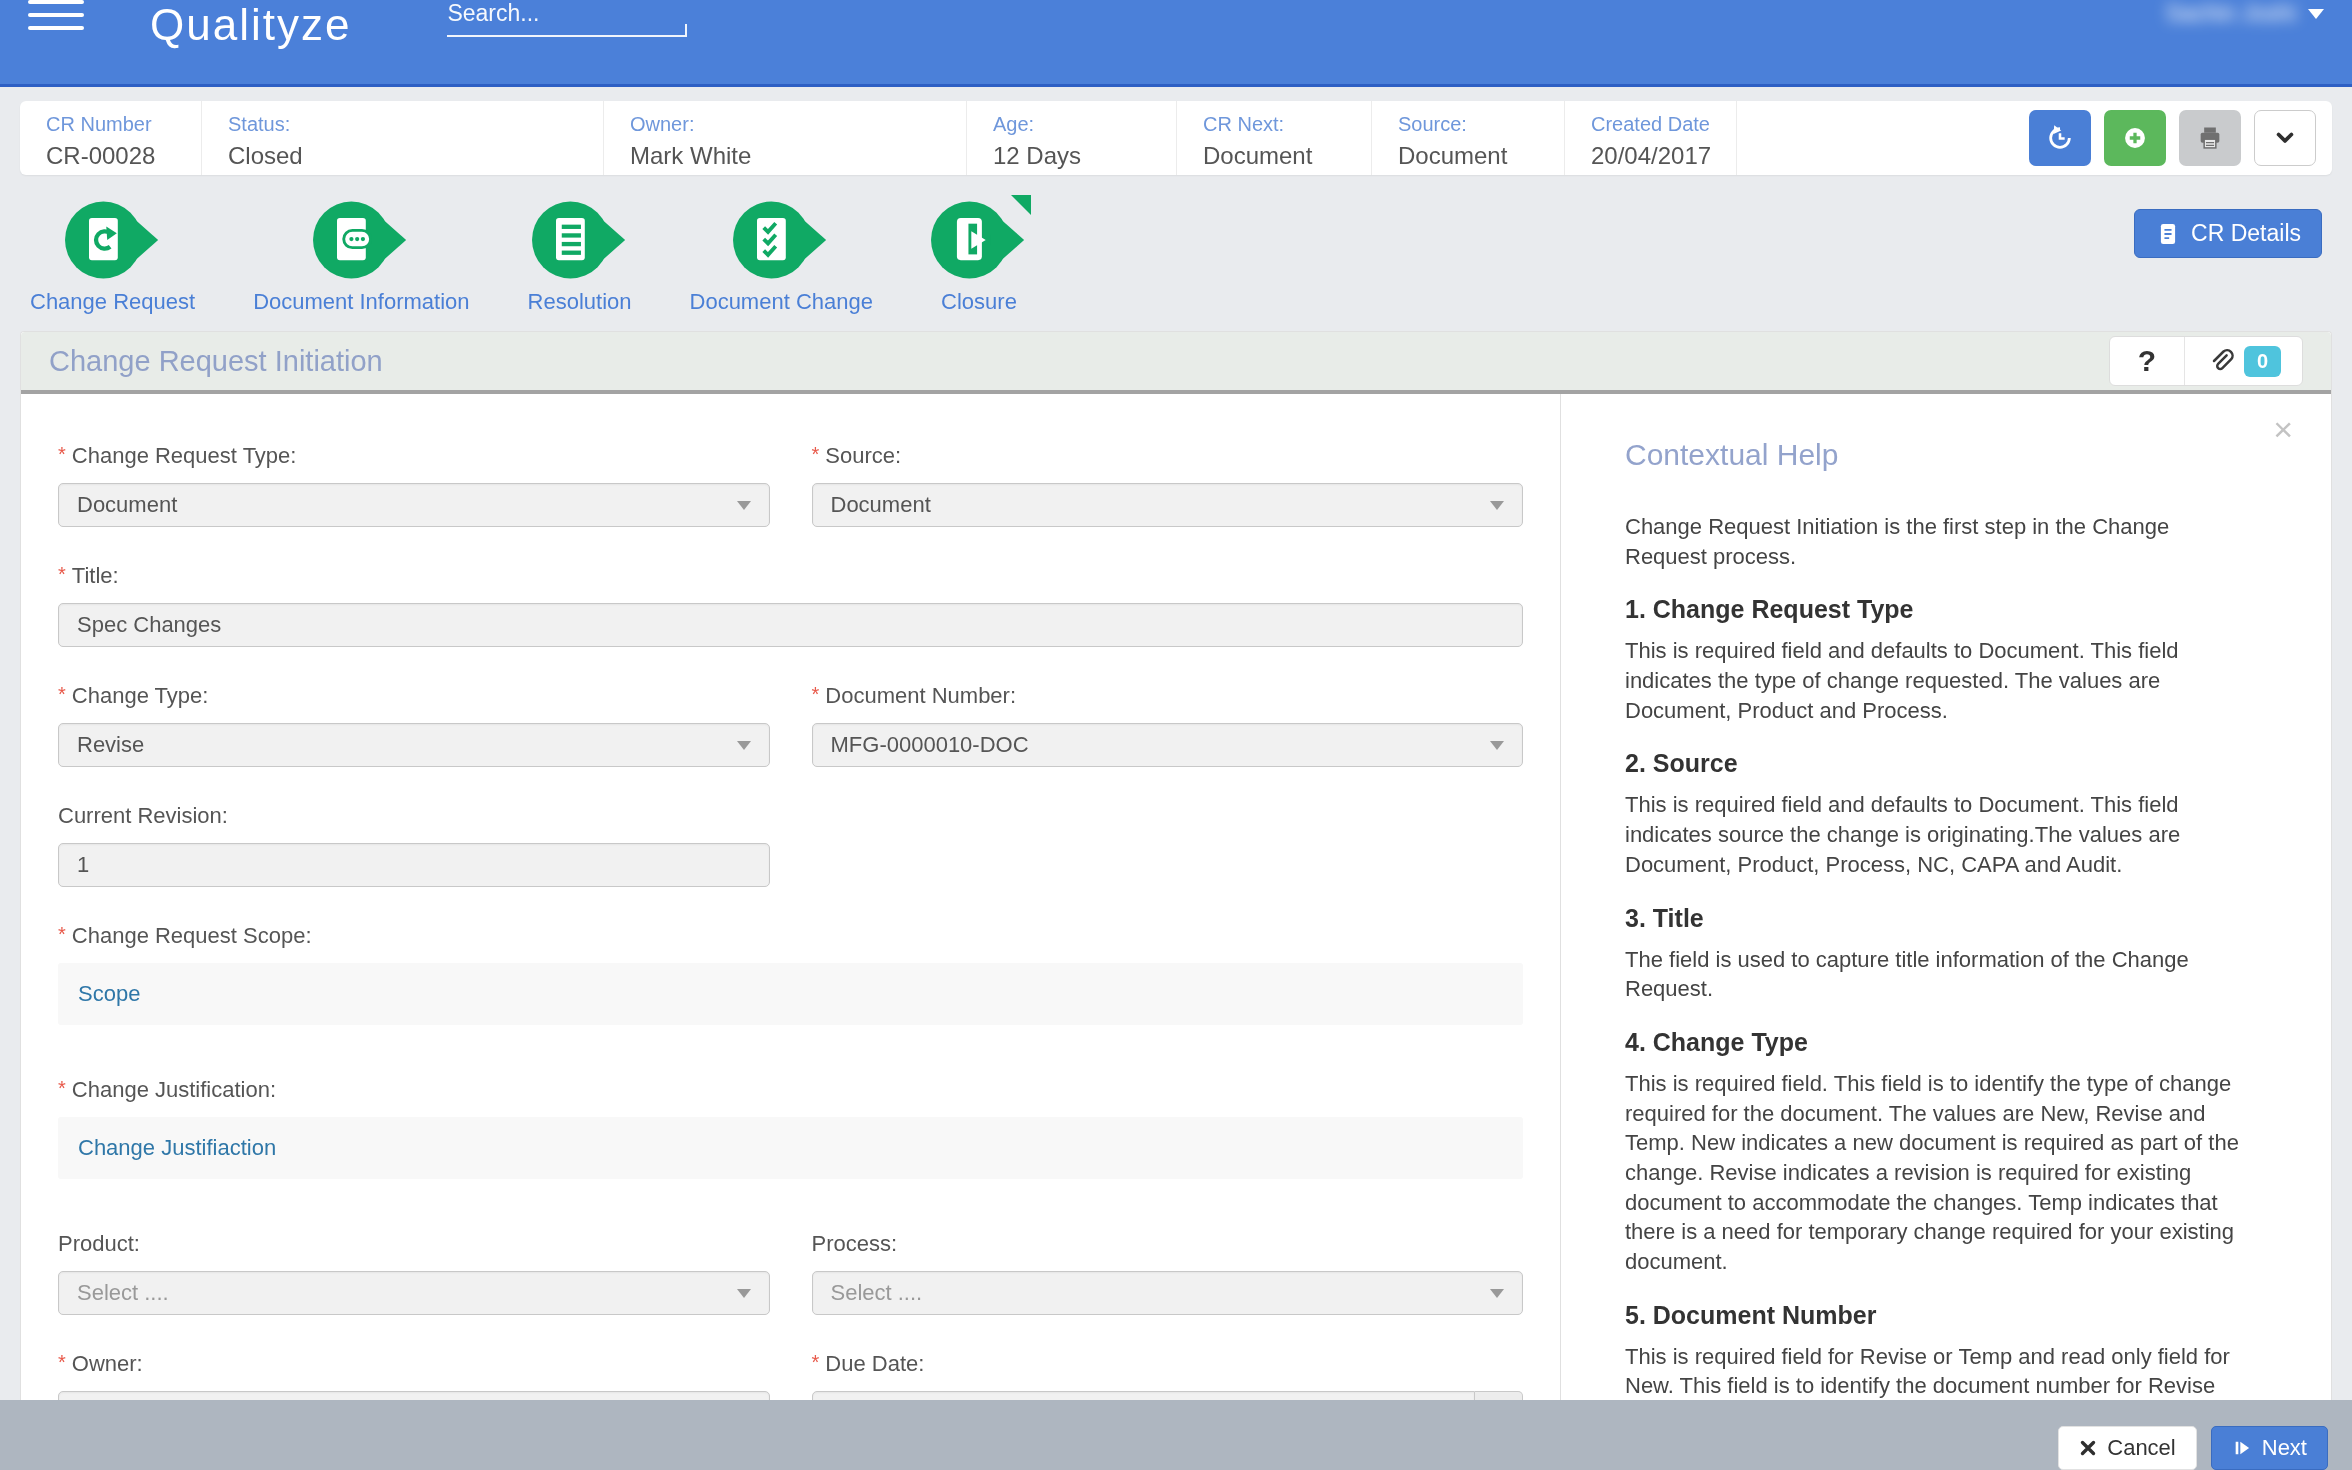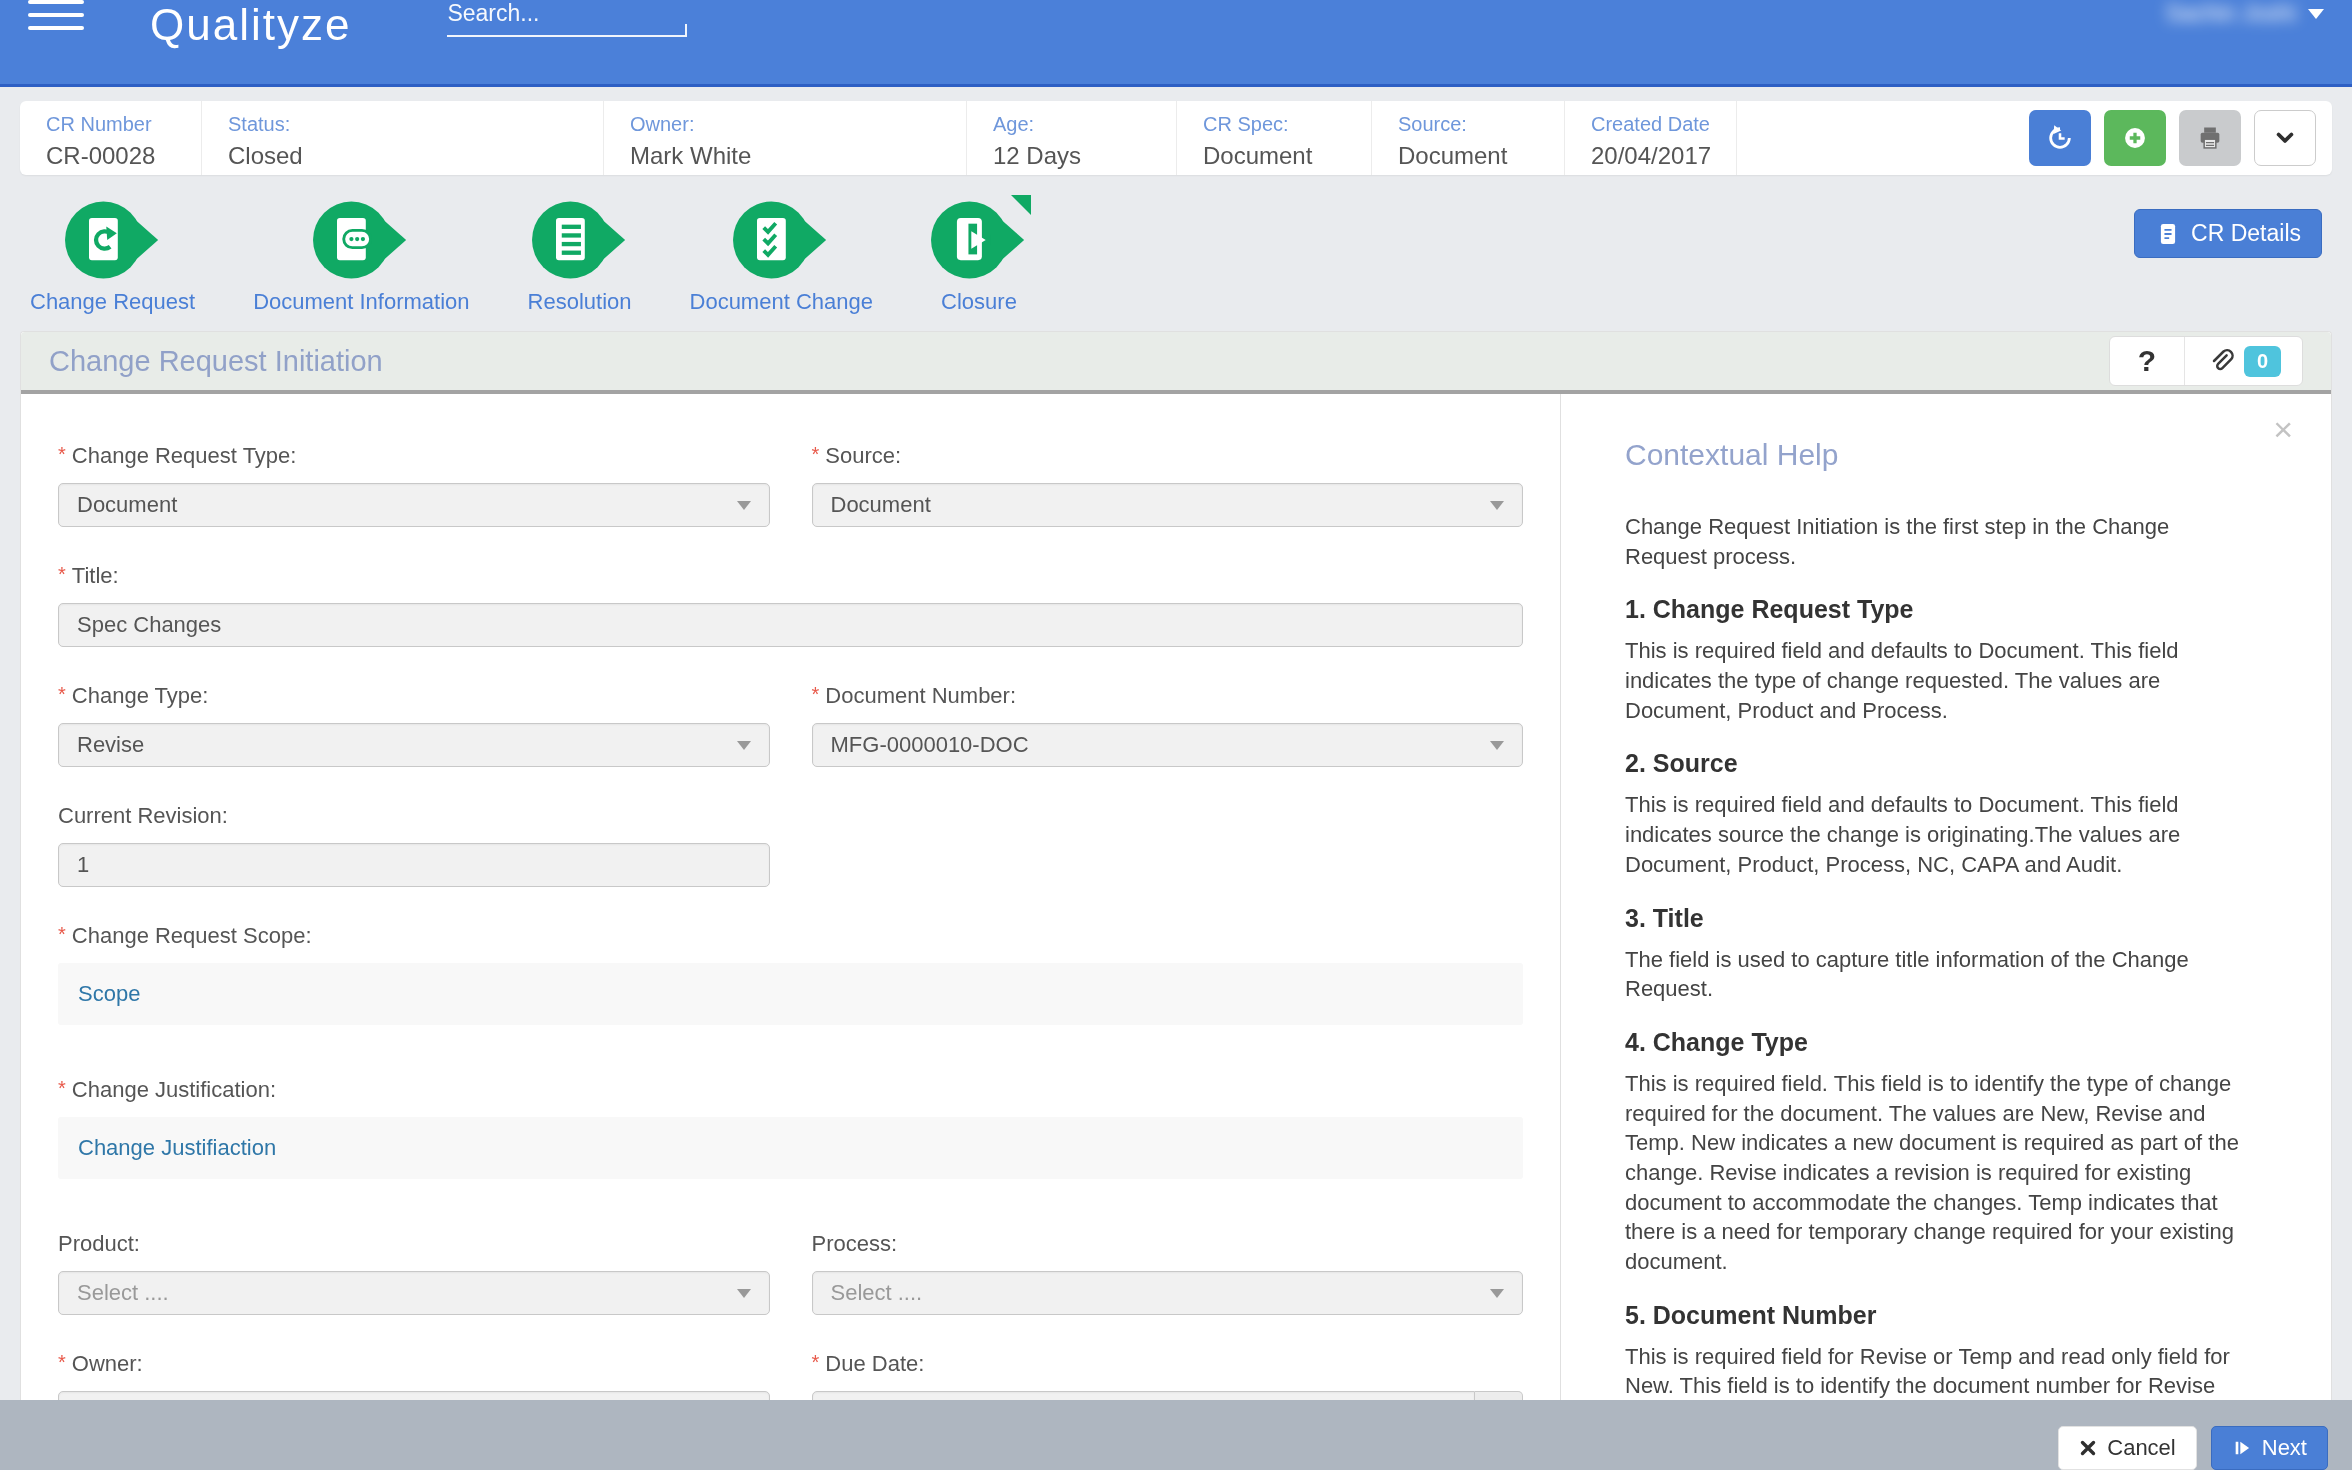--- a/index.html
+++ b/index.html
@@ -117,21 +117,21 @@
     </div>
     <div class="cell c2">
       <div class="lbl">Owner:</div>
       <div class="val">Mark White</div>
     </div>
     <div class="cell c3">
       <div class="lbl">Age:</div>
       <div class="val">12 Days</div>
     </div>
     <div class="cell c4">
-      <div class="lbl">CR Spec:</div>
+      <div class="lbl">CR Next:</div>
       <div class="val">Document</div>
     </div>
     <div class="cell c5">
       <div class="lbl">Source:</div>
       <div class="val">Document</div>
     </div>
     <div class="cell c6">
       <div class="lbl">Created Date</div>
       <div class="val">20/04/2017</div>
     </div>

